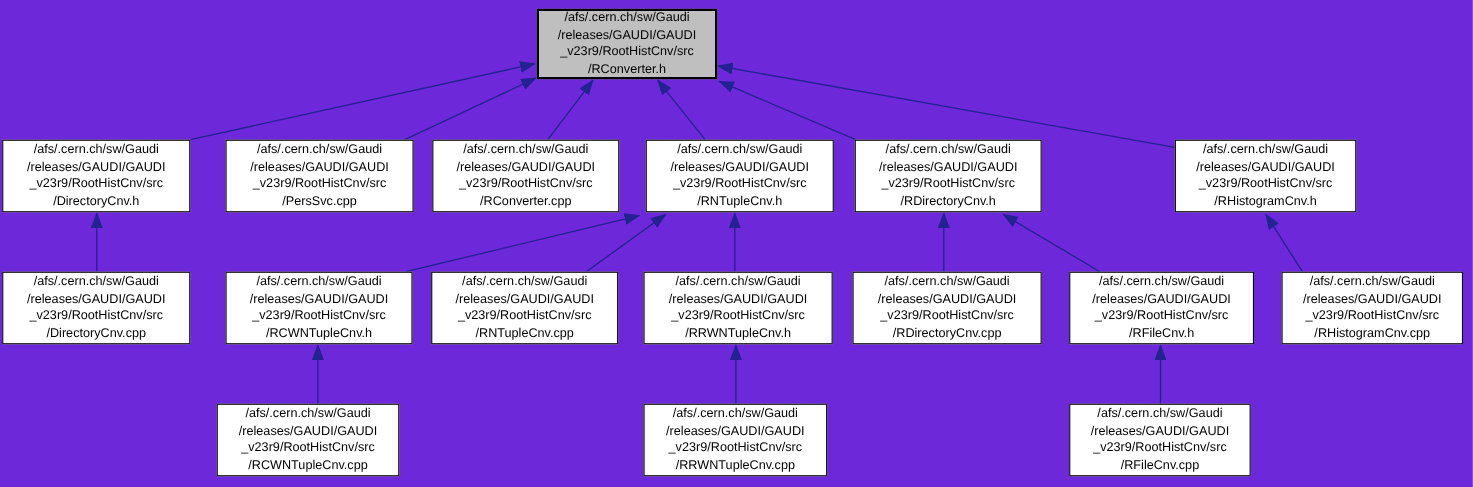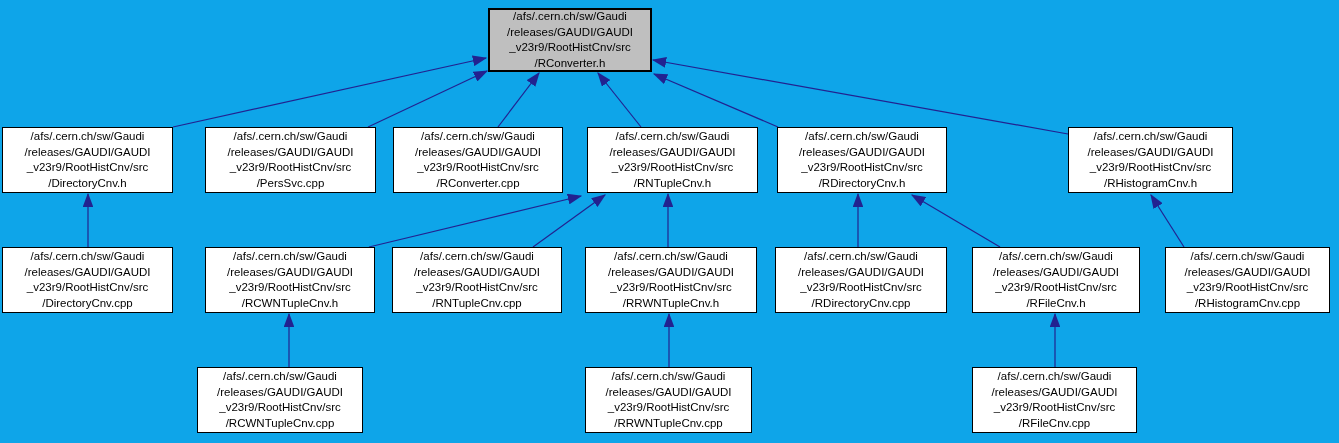--- a/index.html
+++ b/index.html
@@ -1,20 +1,20 @@
 <!DOCTYPE html>
 <html><head>
 <meta charset="utf-8">
 <style>
   html, body { margin: 0; padding: 0; background: #ffffff; }
   #graph-canvas {
     position: relative;
     width: 1339px;
     height: 443px;
-    background: #0ea5e9;
+    background: #6d28d9;
     font-family: "Liberation Sans", sans-serif;
     overflow: hidden;
   }
   #edge-layer {
     position: absolute;
     left: 0; top: 0;
     width: 1339px; height: 443px;
   }
   .node {
     position: absolute;

